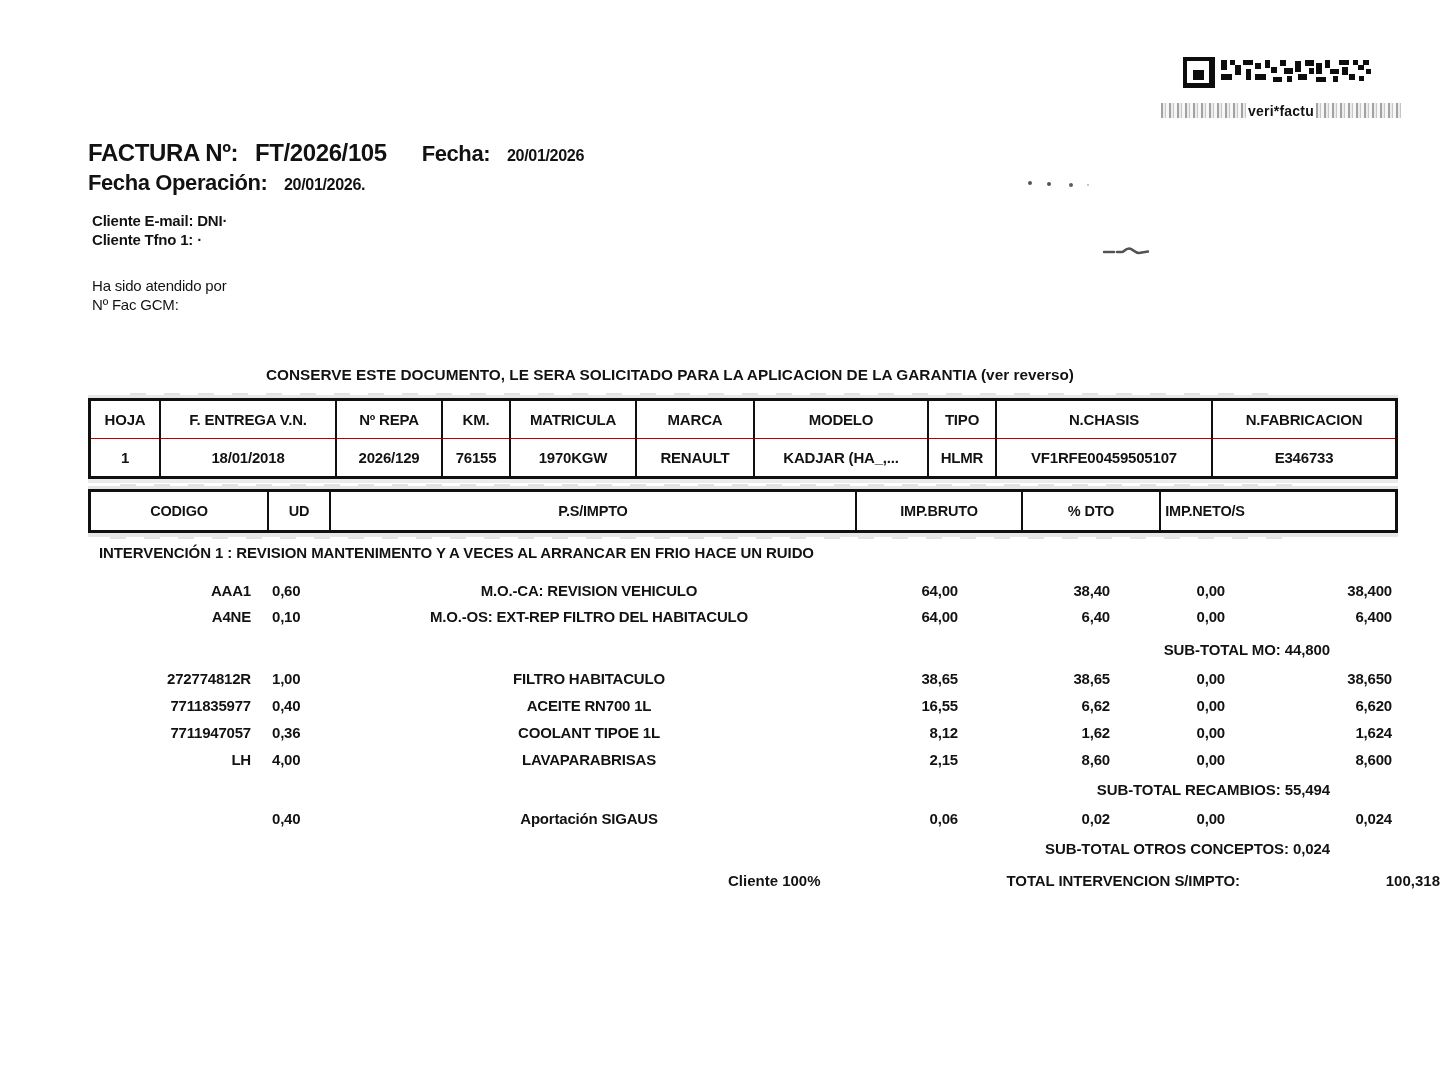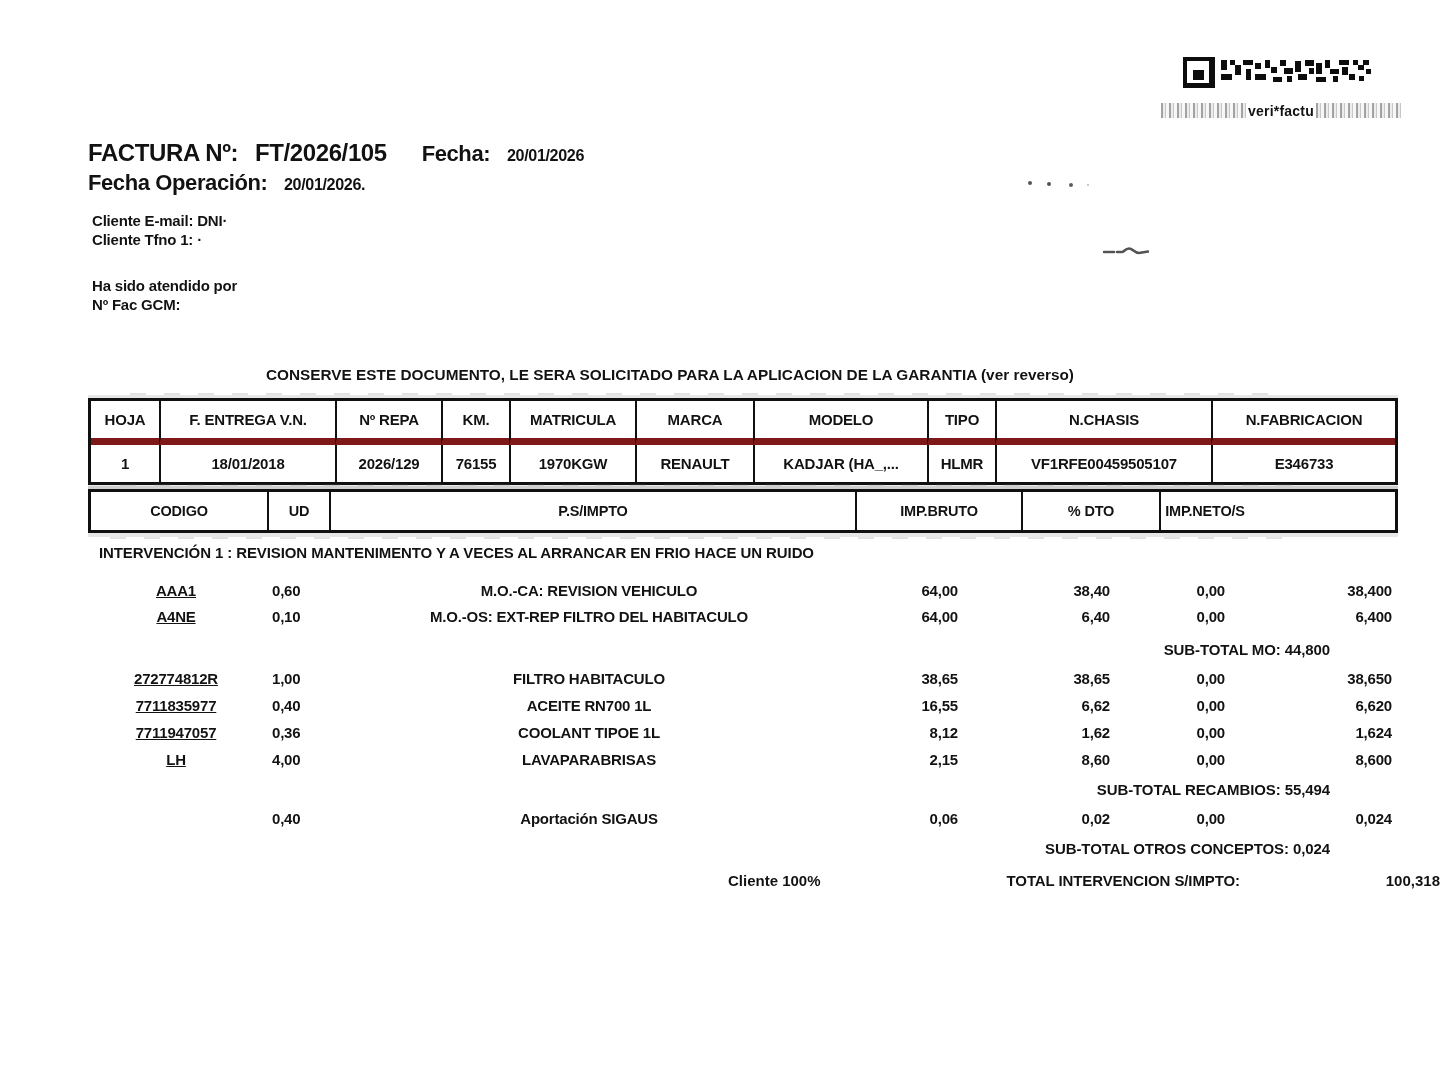--- a/index.html
+++ b/index.html
@@ -26,21 +26,21 @@
 
   .title-line1 { position:absolute; left:88px; top:139px; white-space:nowrap; }
   .title-line2 { position:absolute; left:88px; top:170px; white-space:nowrap; }
   .t-big { font-size:24px; font-weight:700; letter-spacing:-0.4px; }
   .t-med { font-size:22px; font-weight:700; letter-spacing:-0.4px; }
   .t-date { font-size:17px; font-weight:700; letter-spacing:-0.4px; display:inline-block; transform:scaleX(.95); transform-origin:left bottom; }
   .gap1 { display:inline-block; width:26px; }
   .gap2 { display:inline-block; width:8px; }
 
   .client { position:absolute; left:92px; top:211px; font-size:15px; font-weight:700; line-height:19px; letter-spacing:-0.2px; }
-  .attended { position:absolute; left:92px; top:276px; font-size:15px; font-weight:700; line-height:19px; letter-spacing:-0.2px; }
+  .attended { position:absolute; left:92px; top:276px; font-size:15px; font-weight:400; line-height:19px; letter-spacing:-0.2px; }
 
   
   .dots { position:absolute; left:1028px; top:181px; width:4px; height:4px; border-radius:50%; background:#3a3a3a;
     box-shadow: 19px 1px 0 0 #383838, 41px 2px 0 0 #424242, 58px 2px 0 -1px rgba(90,90,90,.55); opacity:.85; }
   .squiggle { position:absolute; left:1103px; top:245px; opacity:.8; }
 
   
   .notice { position:absolute; left:266px; top:366px; font-size:15.5px; font-weight:700; letter-spacing:0px; white-space:nowrap;
     transform:scaleX(.99); transform-origin:left top; }
 
@@ -49,21 +49,21 @@
     position:absolute; left:88px; top:398px; width:1304px;
     display:grid; grid-template-columns:68px 176px 106px 68px 126px 118px 174px 68px 216px 184px;
     border:3px solid #141414; background:#fff;
     box-shadow: 0 -3px 0 rgba(60,60,60,.14), 0 4px 0 rgba(60,60,60,.12);
   }
   .vtable .cell {
     height:37px; display:flex; align-items:center; justify-content:center;
     font-size:15px; font-weight:700; border-left:2px solid #141414; white-space:nowrap; letter-spacing:-0.2px;
   }
   .vtable .cell.first { border-left:none; }
-  .vtable .hdr { border-bottom:7px solid #7f1d1d;text-align:center; }
+  .vtable .hdr { border-bottom:1px solid #7f1d1d;text-align:center; }
 
   
   .itable {
     position:absolute; left:88px; top:489px; width:1304px;
     display:grid; grid-template-columns:176px 62px 526px 166px 138px 90px 146px;
     border:3px solid #141414; background:#fff;
     box-shadow: 0 -3px 0 rgba(60,60,60,.16), 0 4px 0 rgba(60,60,60,.14);
   }
   .itable .cell {
     height:38px; display:flex; align-items:center; justify-content:center;
@@ -71,21 +71,21 @@
   }
   .itable .cell.first { border-left:none; }
 
   .ghost { position:absolute; opacity:.22; background:repeating-linear-gradient(90deg,#6a6a6a 0 16px, transparent 16px 34px); }
 
   
   .intervention { position:absolute; left:99px; top:544px; font-size:15px; font-weight:700; letter-spacing:-0.1px; white-space:nowrap; }
 
   .irow { position:absolute; left:88px; width:1304px; height:20px; font-size:15px; font-weight:700; letter-spacing:-0.2px; }
   .irow span { position:absolute; top:0; white-space:nowrap; }
-  .c-cod { left:13px;  width:150px; text-align:center;text-decoration:underline; }
+  .c-cod { left:13px;  width:150px; text-align:right; }
   .c-ud  { left:184px; width:62px;  }
   .c-des { left:238px; width:526px; text-align:center; }
   .c-ps  { left:764px; width:106px; text-align:right; }
   .c-br  { left:870px; width:152px; text-align:right; }
   .c-dto { left:1022px;width:115px; text-align:right; }
   .c-net { left:1137px;width:167px; text-align:right; }
 
   .subline { position:absolute; left:88px; width:1242px; text-align:right; font-size:15px; font-weight:700; letter-spacing:-0.1px; }
 
   .total-row { position:absolute; left:88px; top:872px; width:1304px; height:20px; font-size:15px; font-weight:700; }

